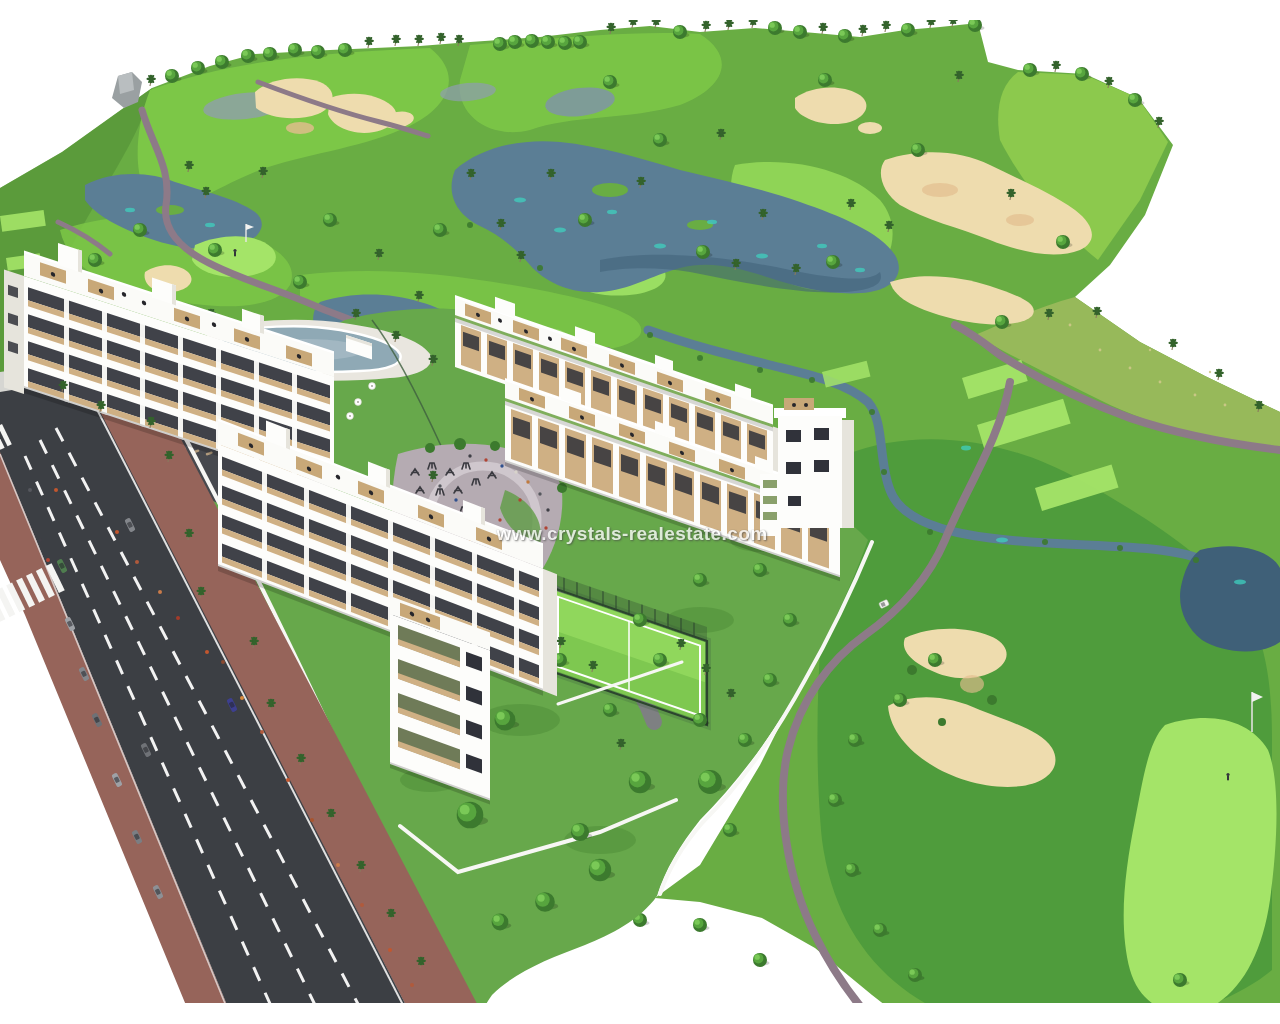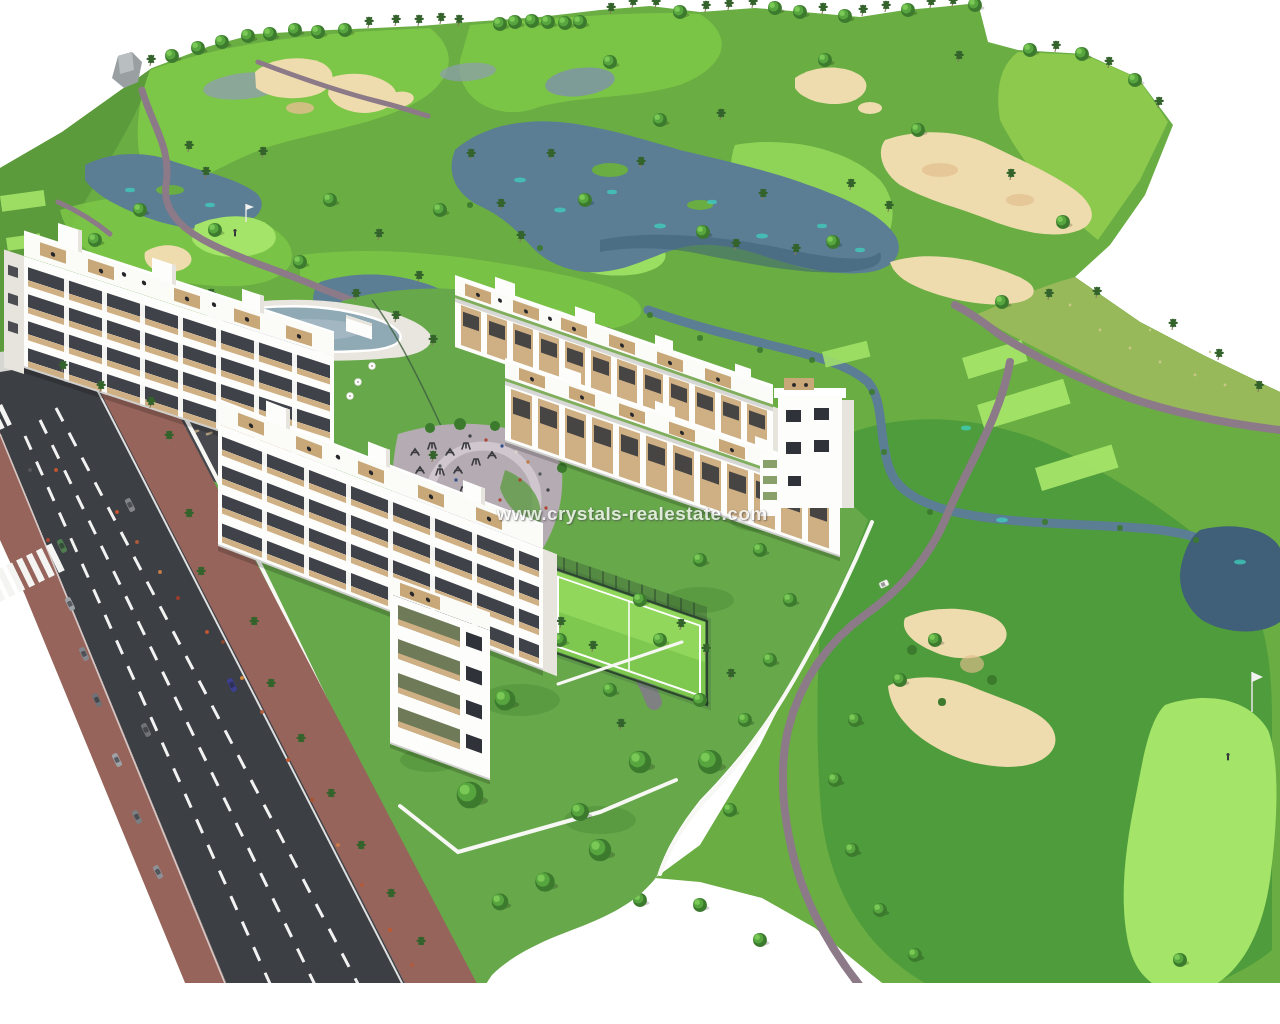--- a/index.html
+++ b/index.html
@@ -1,17 +1,17 @@
 <!DOCTYPE html>
 <html style="--bg: #ffffff; --courseBase: #69ad43; --courseDark: #4e8a33; --fairwayLight: #7cc747; --fairwayBright: #8fd456; --fairwayExtra: #9ade62; --greenBright: #a4e468; --fairwayRight: #4f9c3c; --scrub: #97b95a; --lake: #5b7e95; --lakeDark: #3f6078; --lakeTeal: #3fd0bf; --pondGray: #8e9fab; --sand: #eedcae; --sandDark: #e3bd8e; --cartPath: #8d7a88; --roadAsphalt: #3c3f44; --sidewalkBrick: #96645a; --sidewalkPad: #d6d6d2; --laneWhite: #f2f2f2; --wallWhite: #f7f7f4; --buildingWhite: #fdfdfb; --buildingShade: #e6e4dc; --buildingTan: #cfb084; --windowDark: #30323a; --pergolaTan: #c8a878; --roofFurniture: #26262b; --gardenGreen: #67a84b; --gardenDark: #4c8a36; --plazaGray: #b5abb2; --plazaRing: #cfc7cd; --walkwayGray: #807d85; --padelGreen: #7ec850; --padelLight: #93d95e; --padelFence: #2c452e; --poolWater: #8fa9b5; --poolDeck: #e9e6df; --parkingDark: #47494e; --treeDark: #3c7a2e; --treeMid: #57a53e; --treeLight: #7ac957; --palmGreen: #34632c; --watermark: #ffffff;"><head>
 <meta charset="utf-8">
 <style>
   html,body{margin:0;padding:0;background:#fff;}
   .stage{position:relative;width:1280px;height:983px;background:var(--bg,#fff);overflow:hidden;
-         font-family:"Liberation Sans",sans-serif;}
+         font-family:"Liberation Sans",sans-serif;margin-top:20px;}
   .stage svg{position:absolute;left:0;top:0;}
   .watermark{
     position:absolute;left:632px;top:503px;transform:translateX(-50%);
     font-family:"Liberation Sans",sans-serif;font-weight:700;font-size:19px;letter-spacing:.4px;
     color:var(--watermark,#ffffff);opacity:.78;white-space:nowrap;
     text-shadow:1px 1px 2px rgba(70,70,70,.85),0 0 1px rgba(90,90,90,.6);
     pointer-events:none;z-index:5;}
   
   .f-course{fill:var(--courseBase)} .f-courseD{fill:var(--courseDark)}
   .f-fw{fill:var(--fairwayLight)} .f-fwB{fill:var(--fairwayBright)} .f-fwX{fill:var(--fairwayExtra)}

